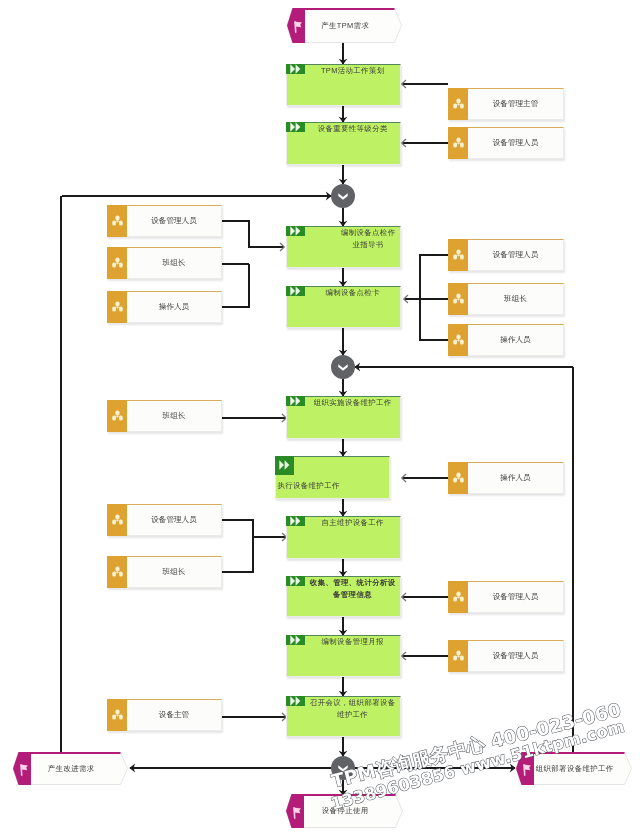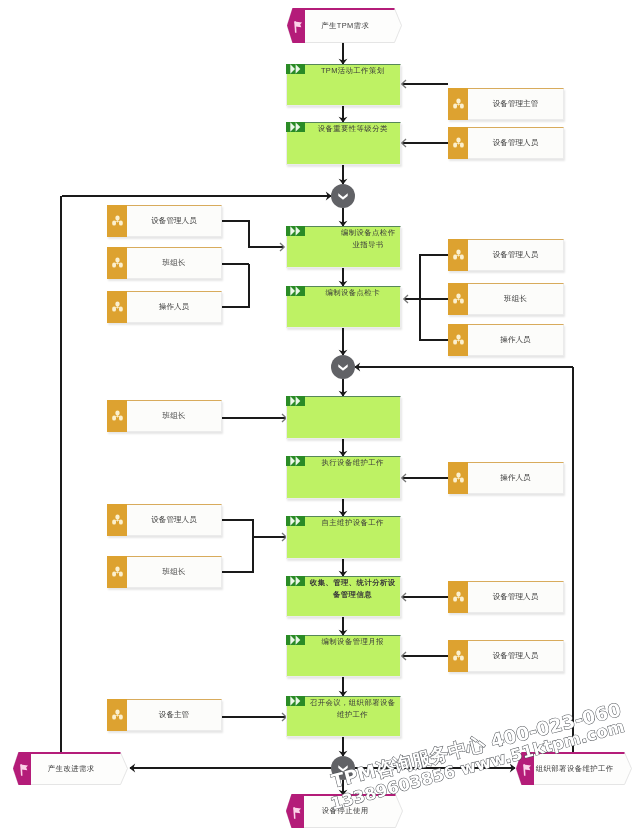--- a/index.html
+++ b/index.html
@@ -215,22 +215,23 @@
         </div>
         <div class="lab">编制设备点检卡</div>
       </div>
       <div class="node proc" style="left: 286px; top: 396px; width: 115px; height: 43px;">
         <div class="bar">
           <svg width="11" height="10" viewBox="0 0 11 10">
             <path d="M0.3 0.3 L5.0 5.0 L0.3 9.7 Z" fill="#eaf7e6"></path>
             <path d="M5.6 0.3 L10.3 5.0 L5.6 9.7 Z" fill="#eaf7e6"></path>
           </svg>
         </div>
-      </div>
-      <div class="node proc" style="left: 286px; top: 456px; width: 115px; height: 43px;">
+        <div class="lab">组织实施设备维护工作</div>
+      </div>
+      <div class="node proc" style="left: 275px; top: 456px; width: 115px; height: 43px; flex-direction: column;">
         <div class="bar">
           <svg width="11" height="10" viewBox="0 0 11 10">
             <path d="M0.3 0.3 L5.0 5.0 L0.3 9.7 Z" fill="#eaf7e6"></path>
             <path d="M5.6 0.3 L10.3 5.0 L5.6 9.7 Z" fill="#eaf7e6"></path>
           </svg>
         </div>
         <div class="lab">执行设备维护工作</div>
       </div>
       <div class="node proc" style="left: 286px; top: 516px; width: 115px; height: 43px;">
         <div class="bar">

